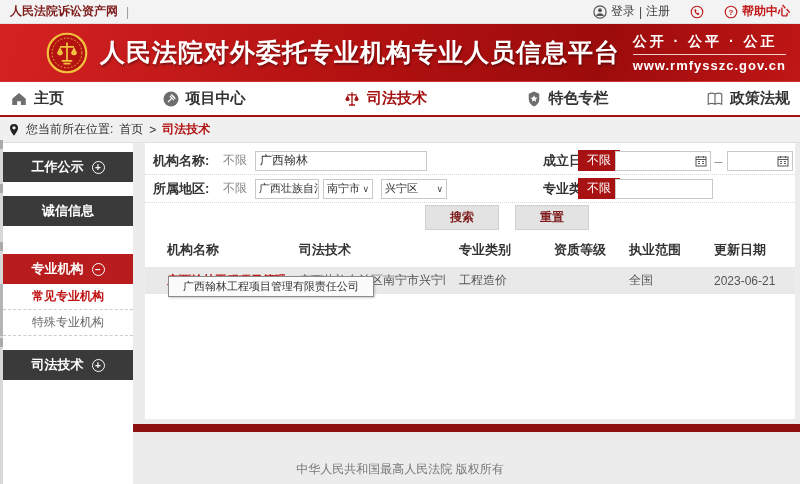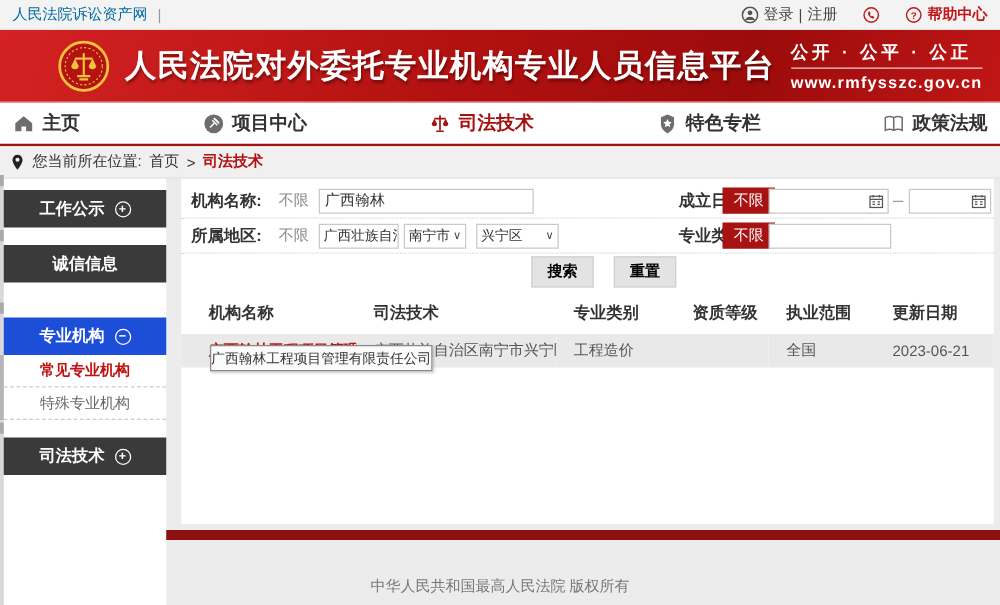--- a/index.html
+++ b/index.html
@@ -4,21 +4,21 @@
 <style>
   * { margin:0; padding:0; box-sizing:border-box; }
   html,body { width:800px; height:484px; overflow:hidden; }
   body { font-family:"Liberation Sans","DejaVu Sans",sans-serif; background:#ececec; }
 
   
   .topbar { height:24px; background:#f3f3f3; border-bottom:1px solid #e2e2e2;
             display:flex; align-items:center; justify-content:space-between;
             padding:0 10px; font-size:12px; }
   .topbar-left { display:flex; align-items:center; gap:8px; }
-  .site-name { color:#0369a1; font-weight:normal; }
+  .site-name { color:#7f1d1d; font-weight:bold; }
   .topbar-divider { color:#999; }
   .topbar-right { display:flex; align-items:center; gap:6px; }
   .topbar-right .grp { display:flex; align-items:center; gap:4px; margin-left:14px; }
   .dark-link { color:#444; }
   .red-link { color:#c01818; font-weight:bold; }
   .mini-icon { width:14px; height:14px; display:inline-block; }
 
   
   .banner { height:57px; background:linear-gradient(105deg,#d42222 0%,#b31111 45%,#9c0b0b 75%,#c01616 100%);
             display:flex; align-items:center; padding:0 14px 0 46px; }
@@ -50,21 +50,21 @@
   .lower { position:relative; height:341px; background:#ececec; }
 
   
   .sidebar { position:absolute; left:0; top:0; bottom:0; width:133px;
              background:#fff; border-left:3px solid #d8d8d8; }
   .side-item { position:relative; margin:14px 0 0 0; height:30px; background:#3a3a3a;
                color:#fff; font-size:13px; font-weight:bold; display:flex;
                align-items:center; justify-content:center; gap:8px; cursor:pointer; }
   .side-item:first-child { margin-top:9px; }
   .side-item .notch { position:absolute; left:-3px; top:-12px; width:3px; height:9px; background:#aaa; }
-  .side-item.active-red { background:#1d4ed8;margin-top:28px; }
+  .side-item.active-red { background:#b91c1c;margin-top:28px; }
   .expand-circle { width:13px; height:13px; border:1px solid #fff; border-radius:50%;
                    font-size:10px; line-height:11px; text-align:center; font-weight:bold; }
   .sub-list { border-left:3px solid #b5b5b5; margin-left:-3px; }
   .sub-item { height:26px; display:flex; align-items:center; justify-content:center;
               font-size:12px; color:#666; border-bottom:1px dashed #ccc; cursor:pointer; }
   .sub-item.active { color:#c01212; font-weight:bold; }
 
   
   .main-panel { position:absolute; left:145px; right:5px; top:0; height:276px;
                 background:#fff; padding:4px 0 0 0; }
@@ -79,35 +79,35 @@
   .sel { position:absolute; height:20px; border:1px solid #c9c9c9; background:#fff;
          font-size:11px; color:#333; display:flex; align-items:center;
          padding:0 3px; overflow:hidden; white-space:nowrap; cursor:pointer; }
   .sel .caret { margin-left:auto; font-size:9px; color:#444; padding-left:2px; }
   .date-wrap { position:absolute; height:20px; border:1px solid #c9c9c9; background:#fff;
                display:flex; align-items:center; justify-content:flex-end; padding:0 3px; }
   .cal-ico { width:12px; height:12px; color:#555; }
   .range-sep { position:absolute; color:#888; font-size:11px; letter-spacing:-1px; }
 
   .btn-row { height:28px; display:flex; align-items:center; gap:16px; padding-left:280px; }
-  .gray-btn { background:#e3e3e3; border:1px solid #d0d0d0; color:#000000; font-size:12px;
-              font-weight:bold; padding:3px 12px; cursor:pointer; font-family:inherit; }
+  .gray-btn { background:#e3e3e3; border:1px solid #d0d0d0; color:#7f1d1d; font-size:12px;
+              font-weight:bold; padding:3px 24px; cursor:pointer; font-family:inherit; }
 
   
   table.result { width:100%; border-collapse:collapse; margin-top:4px; table-layout:fixed; }
   table.result th { font-size:13px; font-weight:bold; color:#333; text-align:left;
                     padding:6px 0 8px 14px; }
   table.result th:first-child, table.result td:first-child { padding-left:22px; }
   table.result td { font-size:12px; color:#555; background:#e9e9e9;
                     padding:5px 0 5px 14px; white-space:nowrap; overflow:hidden; }
   .org-link { color:#c01212; font-weight:bold; cursor:pointer; text-decoration:none; }
 
   .tooltip { position:absolute; left:23px; top:133px; background:#fbfbfb;
              border:1px solid #8a8a8a; box-shadow:1px 1px 2px rgba(0,0,0,.2);
-             font-size:11px; color:#333; padding:2px 0; white-space:nowrap; }
+             font-size:11px; color:#333; padding:2px 14px; white-space:nowrap; }
 
   
   .bottom-redbar { position:absolute; left:133px; right:0; top:281px; height:8px; background:#8e1111; }
   .footer-text { position:absolute; left:0; right:0; top:318px; text-align:center;
                  font-size:12px; color:#777; }
 </style>
 </head>
 <body>
 
 <div class="topbar">

